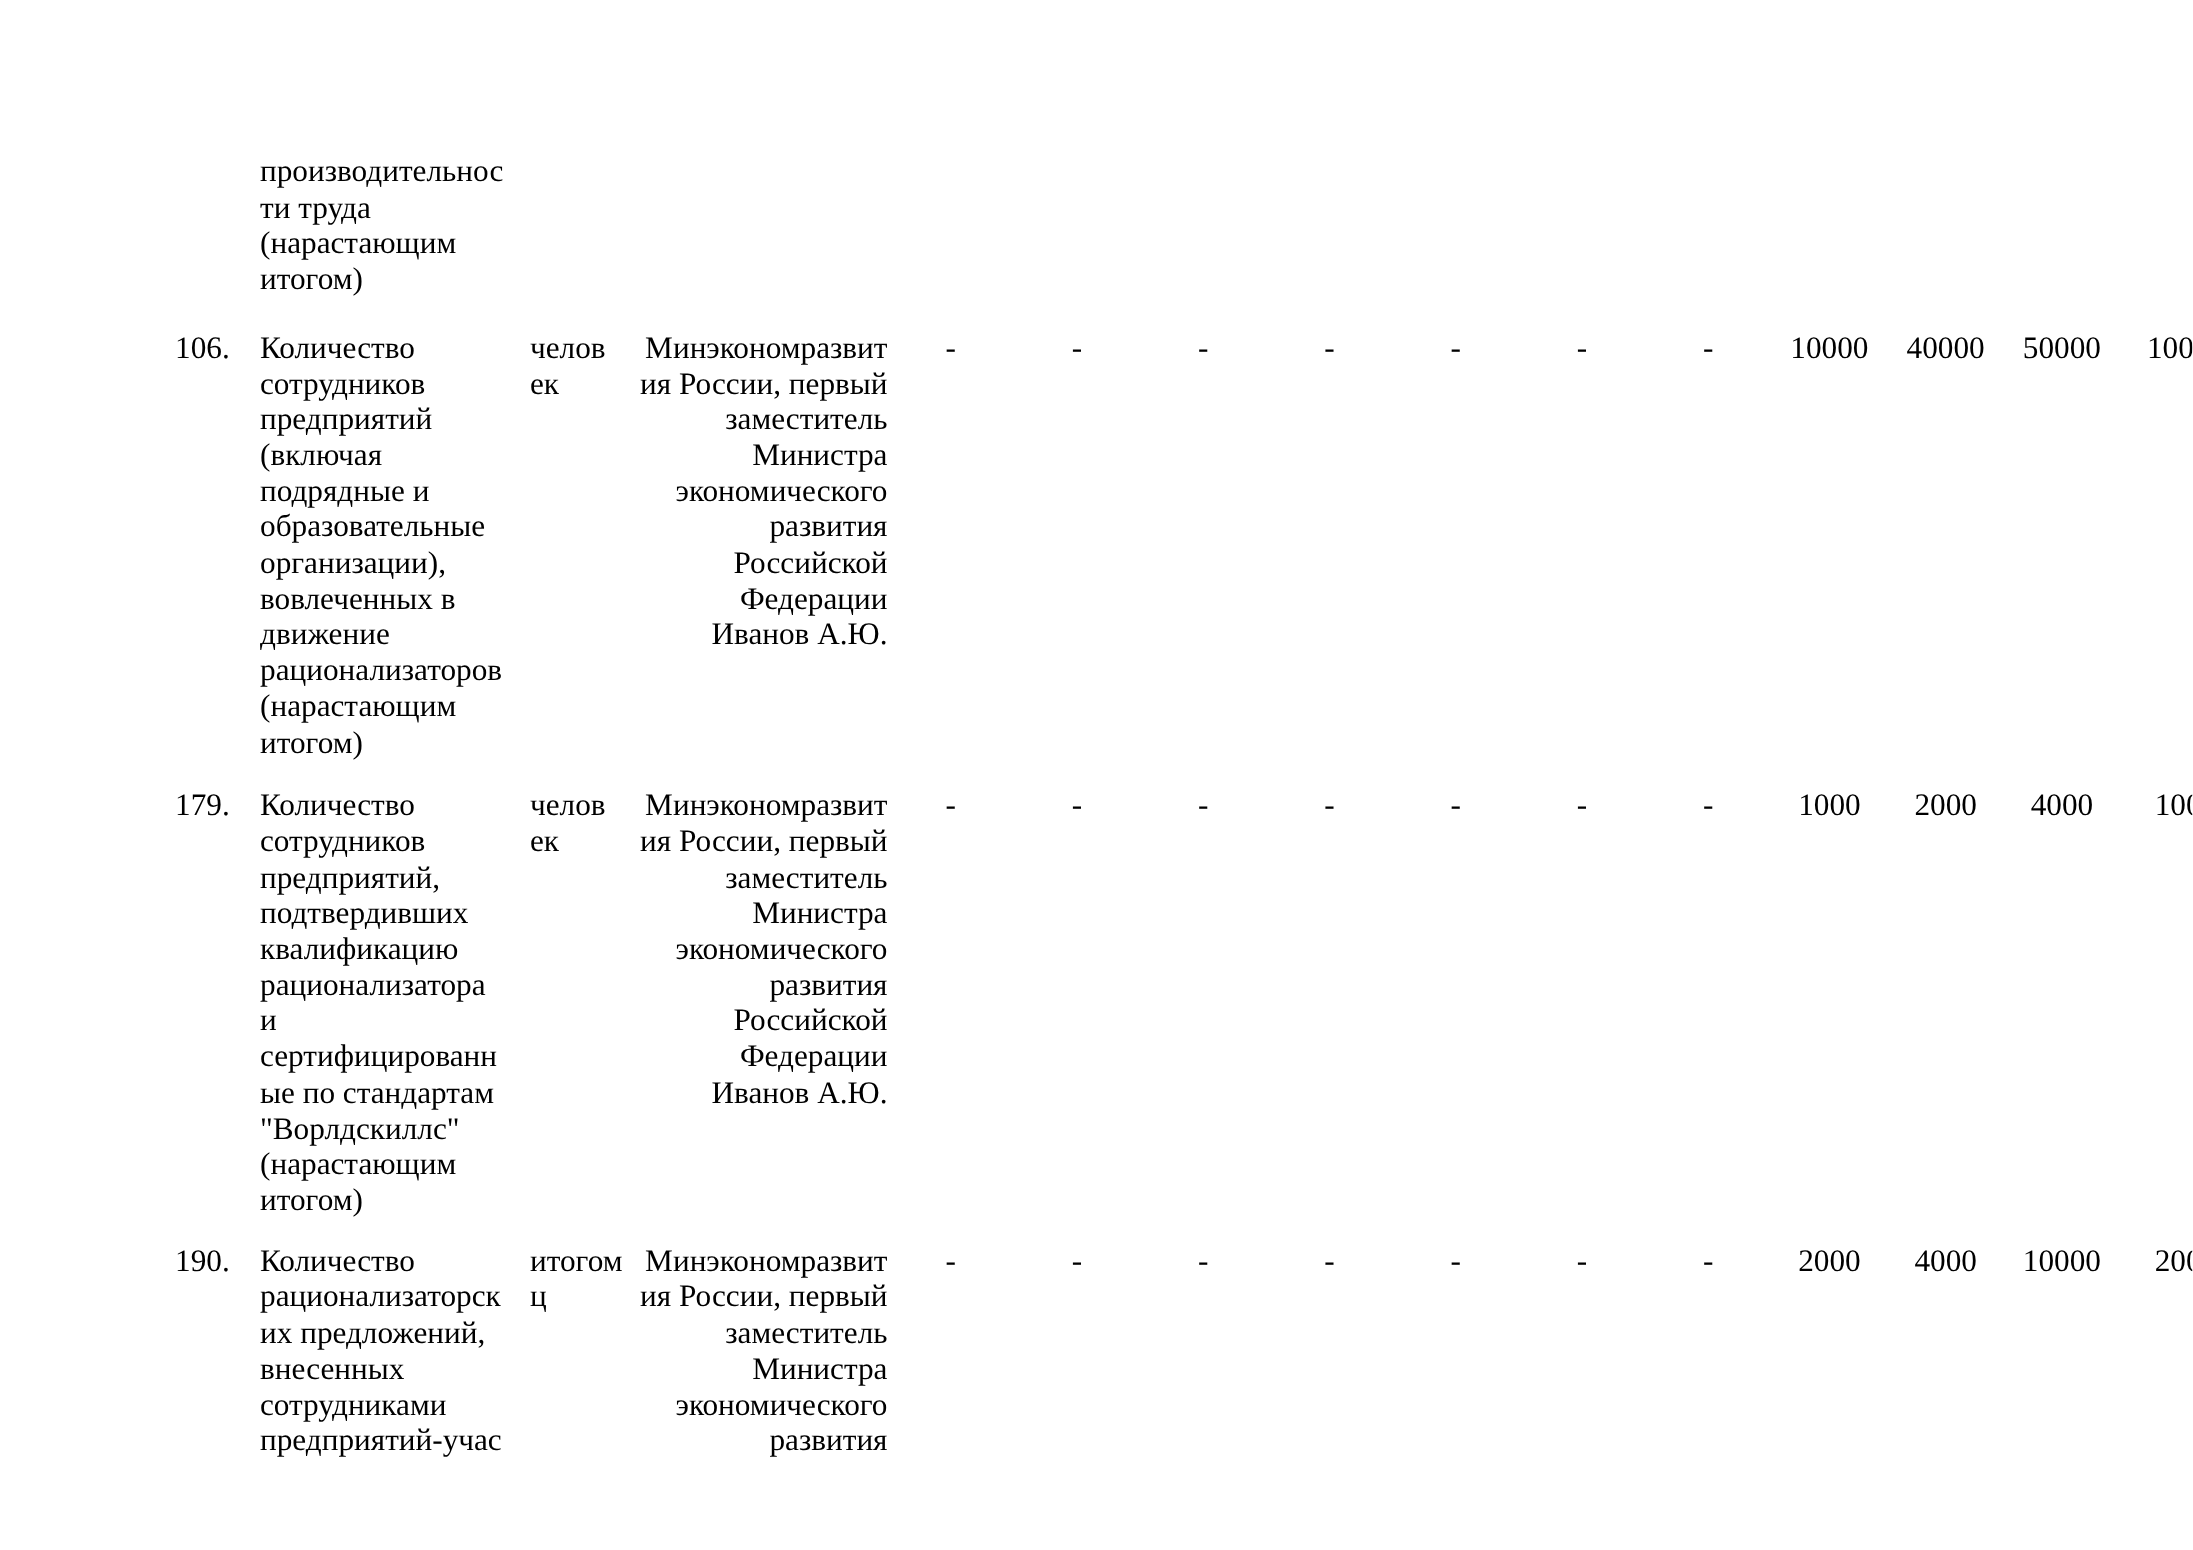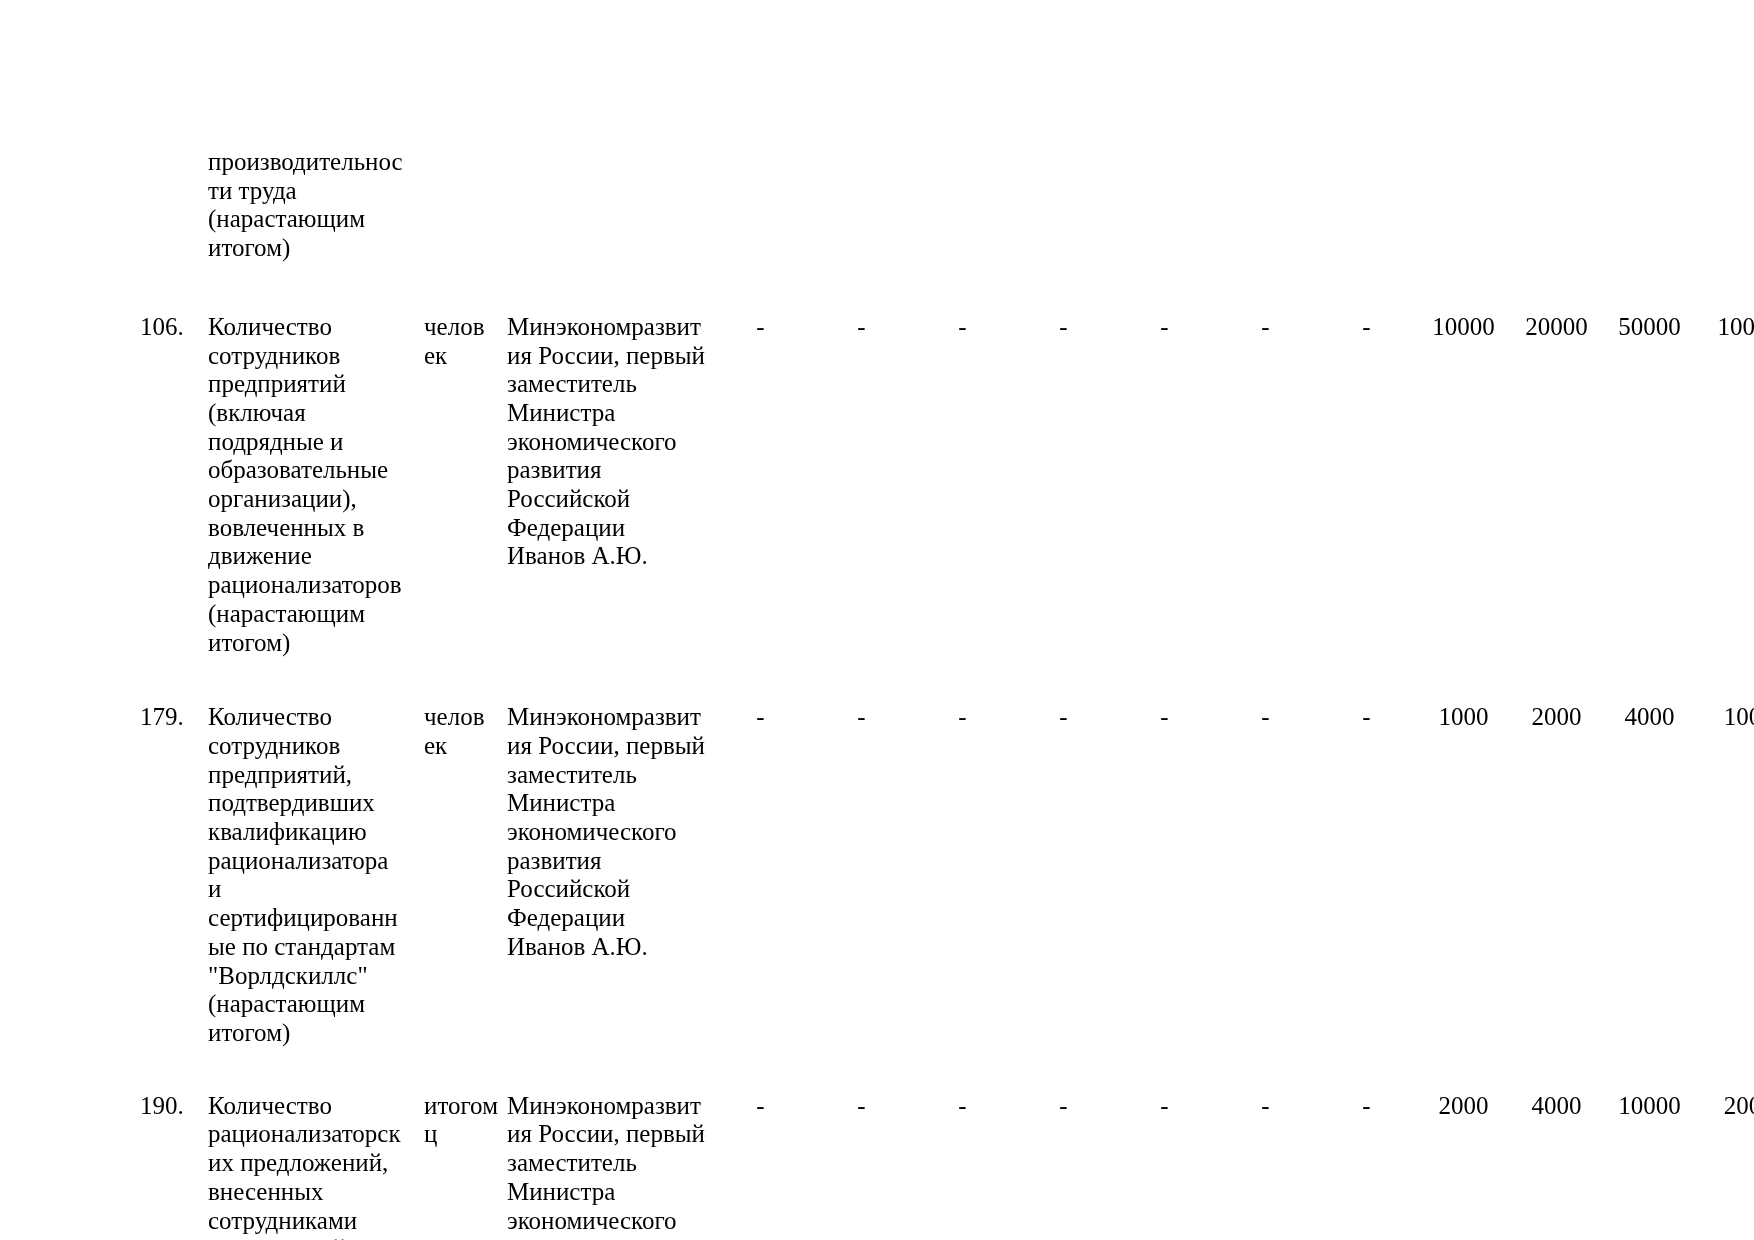--- a/index.html
+++ b/index.html
@@ -31,30 +31,30 @@
   .row {
     display: grid;
     grid-template-columns: 68px 216px 72px 214px repeat(7, 101px) repeat(4, 93px);
     align-items: start;
   }
   .row-106 { margin-top: 26px; }
   .row-107 { margin-top: 22px; }
   .row-108 { margin-top: 20px; }
   .cell {
     white-space: pre;
-    margin-top: 24px;
   }
   .cell.num {
     padding-right: 10px;
   }
   .cell.unit {
     text-align: left;
   }
   .cell.resp {
     padding-left: 11px;
+    text-align: right;
   }
   .cell.val {
     text-align: center;
   }
   .cont-desc {
     grid-column: 2;
   }
 </style>
 </head>
 <body>
@@ -95,21 +95,21 @@
 Федерации
 Иванов А.Ю.</div>
       <div class="cell val">-</div>
       <div class="cell val">-</div>
       <div class="cell val">-</div>
       <div class="cell val">-</div>
       <div class="cell val">-</div>
       <div class="cell val">-</div>
       <div class="cell val">-</div>
       <div class="cell val">10000</div>
-      <div class="cell val">20000</div>
+      <div class="cell val">40000</div>
       <div class="cell val">50000</div>
       <div class="cell val">1000</div>
     </div>
 
     <div class="row row-107">
       <div class="cell num">179.</div>
       <div class="cell desc">Количество
 сотрудников
 предприятий,
 подтвердивших

